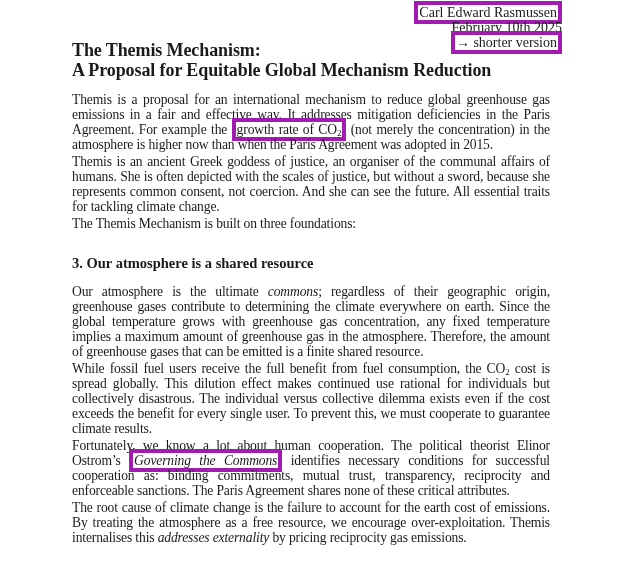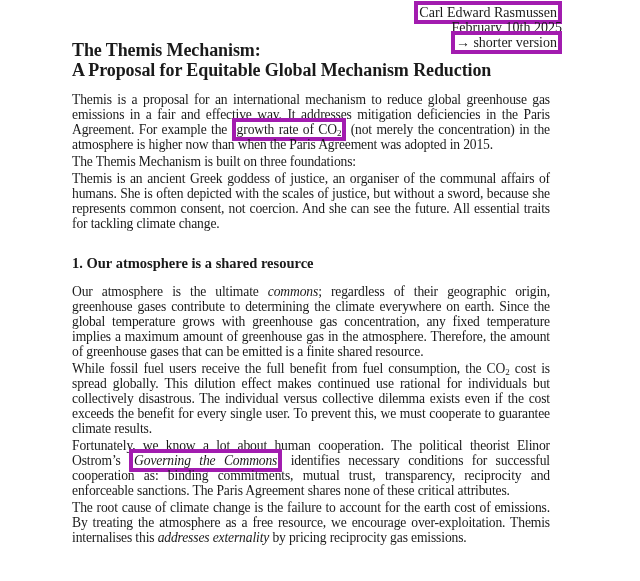--- a/index.html
+++ b/index.html
@@ -27,22 +27,22 @@
   <div><span class="link-box">→ shorter version</span></div>
 </div>
 
 <h1 class="title">
   <span>The Themis Mechanism:</span><br>
   <span>A Proposal for Equitable Global Mechanism Reduction</span>
 </h1>
 
 <div class="content">
   <p><span>Themis is a proposal for an international mechanism to reduce global greenhouse gas emissions in a fair and effective way.  It addresses mitigation deficiencies in the Paris Agreement.  For example the </span><span class="link-box"><span>growth rate of CO</span><sub>2</sub></span><span> (not merely the concentration) in the atmosphere is higher now than when the Paris Agreement was adopted in 2015.</span></p>
+  <p>Themis is an ancient Greek goddess of justice, an organiser of the communal affairs of humans. She is often depicted with the scales of justice, but without a sword, because she represents common consent, not coercion.  And she can see the future.  All essential traits for tackling climate change.</p>
   <p>The Themis Mechanism is built on three foundations:</p>
-  <p>Themis is an ancient Greek goddess of justice, an organiser of the communal affairs of humans. She is often depicted with the scales of justice, but without a sword, because she represents common consent, not coercion.  And she can see the future.  All essential traits for tackling climate change.</p>
 
-  <h2>1. Our atmosphere is a shared resource</h2>
+  <h2>3. Our atmosphere is a shared resource</h2>
   <p><span>Our atmosphere is the ultimate </span><em>commons</em><span>; regardless of their geographic origin, greenhouse gases contribute to determining the climate everywhere on earth. Since the global temperature grows with greenhouse gas concentration, any fixed temperature implies a maximum amount of greenhouse gas in the atmosphere. Therefore, the amount of greenhouse gases that can be emitted is a finite shared resource.</span></p>
   <p><span>While fossil fuel users receive the full benefit from fuel consumption, the CO</span><sub>2</sub><span> cost is spread globally.  This dilution effect makes continued use rational for individuals but collectively disastrous. The individual versus collective dilemma exists even if the cost exceeds the benefit for every single user. To prevent this, we must cooperate to guarantee climate results.</span></p>
   <p><span>Fortunately, we know a lot about human cooperation. The political theorist Elinor Ostrom’s </span><em class="link-box">Governing the Commons</em><span> identifies necessary conditions for successful cooperation as: binding commitments, mutual trust, transparency, reciprocity and enforceable sanctions.  The Paris Agreement shares none of these critical attributes.</span></p>
 
   <p><span>The root cause of climate change is the failure to account for the earth cost of emissions.  By treating the atmosphere as a free resource, we encourage over-exploitation. Themis internalises this </span><em>addresses externality</em><span> by pricing reciprocity gas emissions.</span></p>
 </div>
 
 </body></html>

